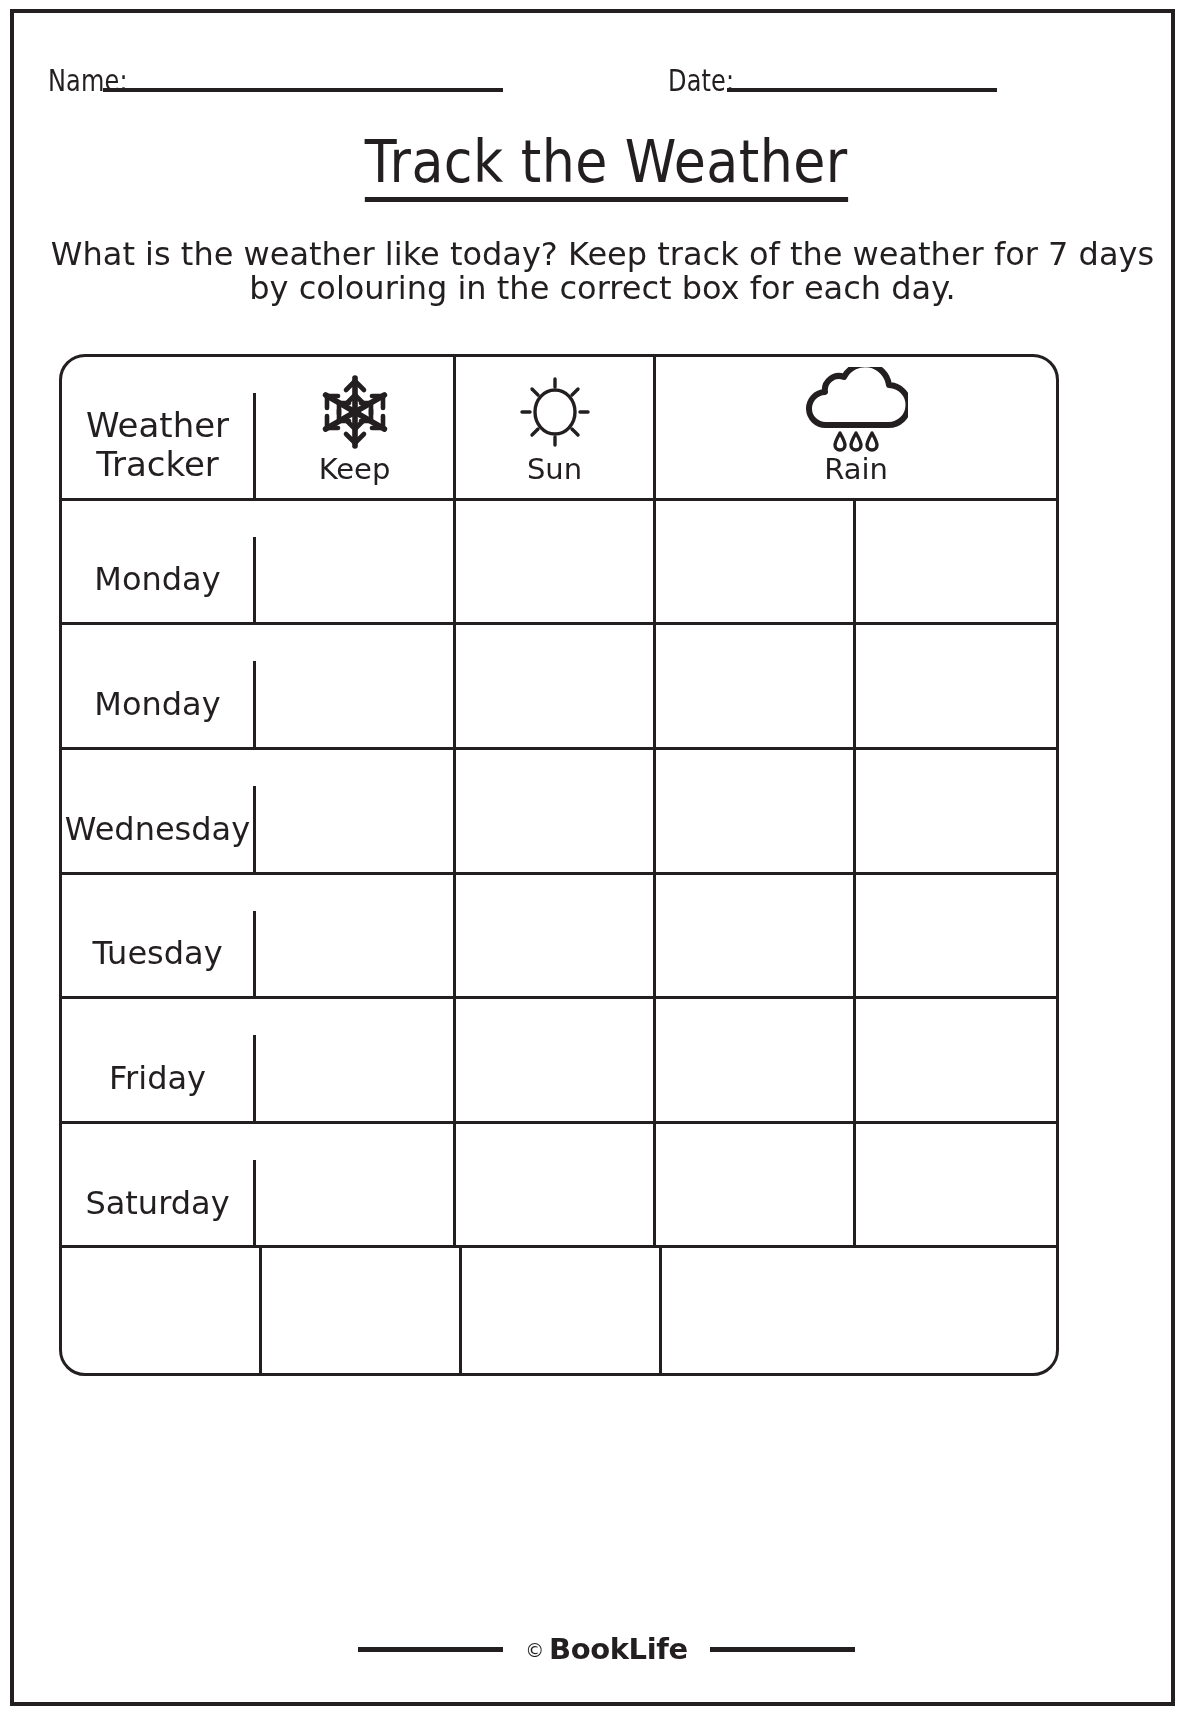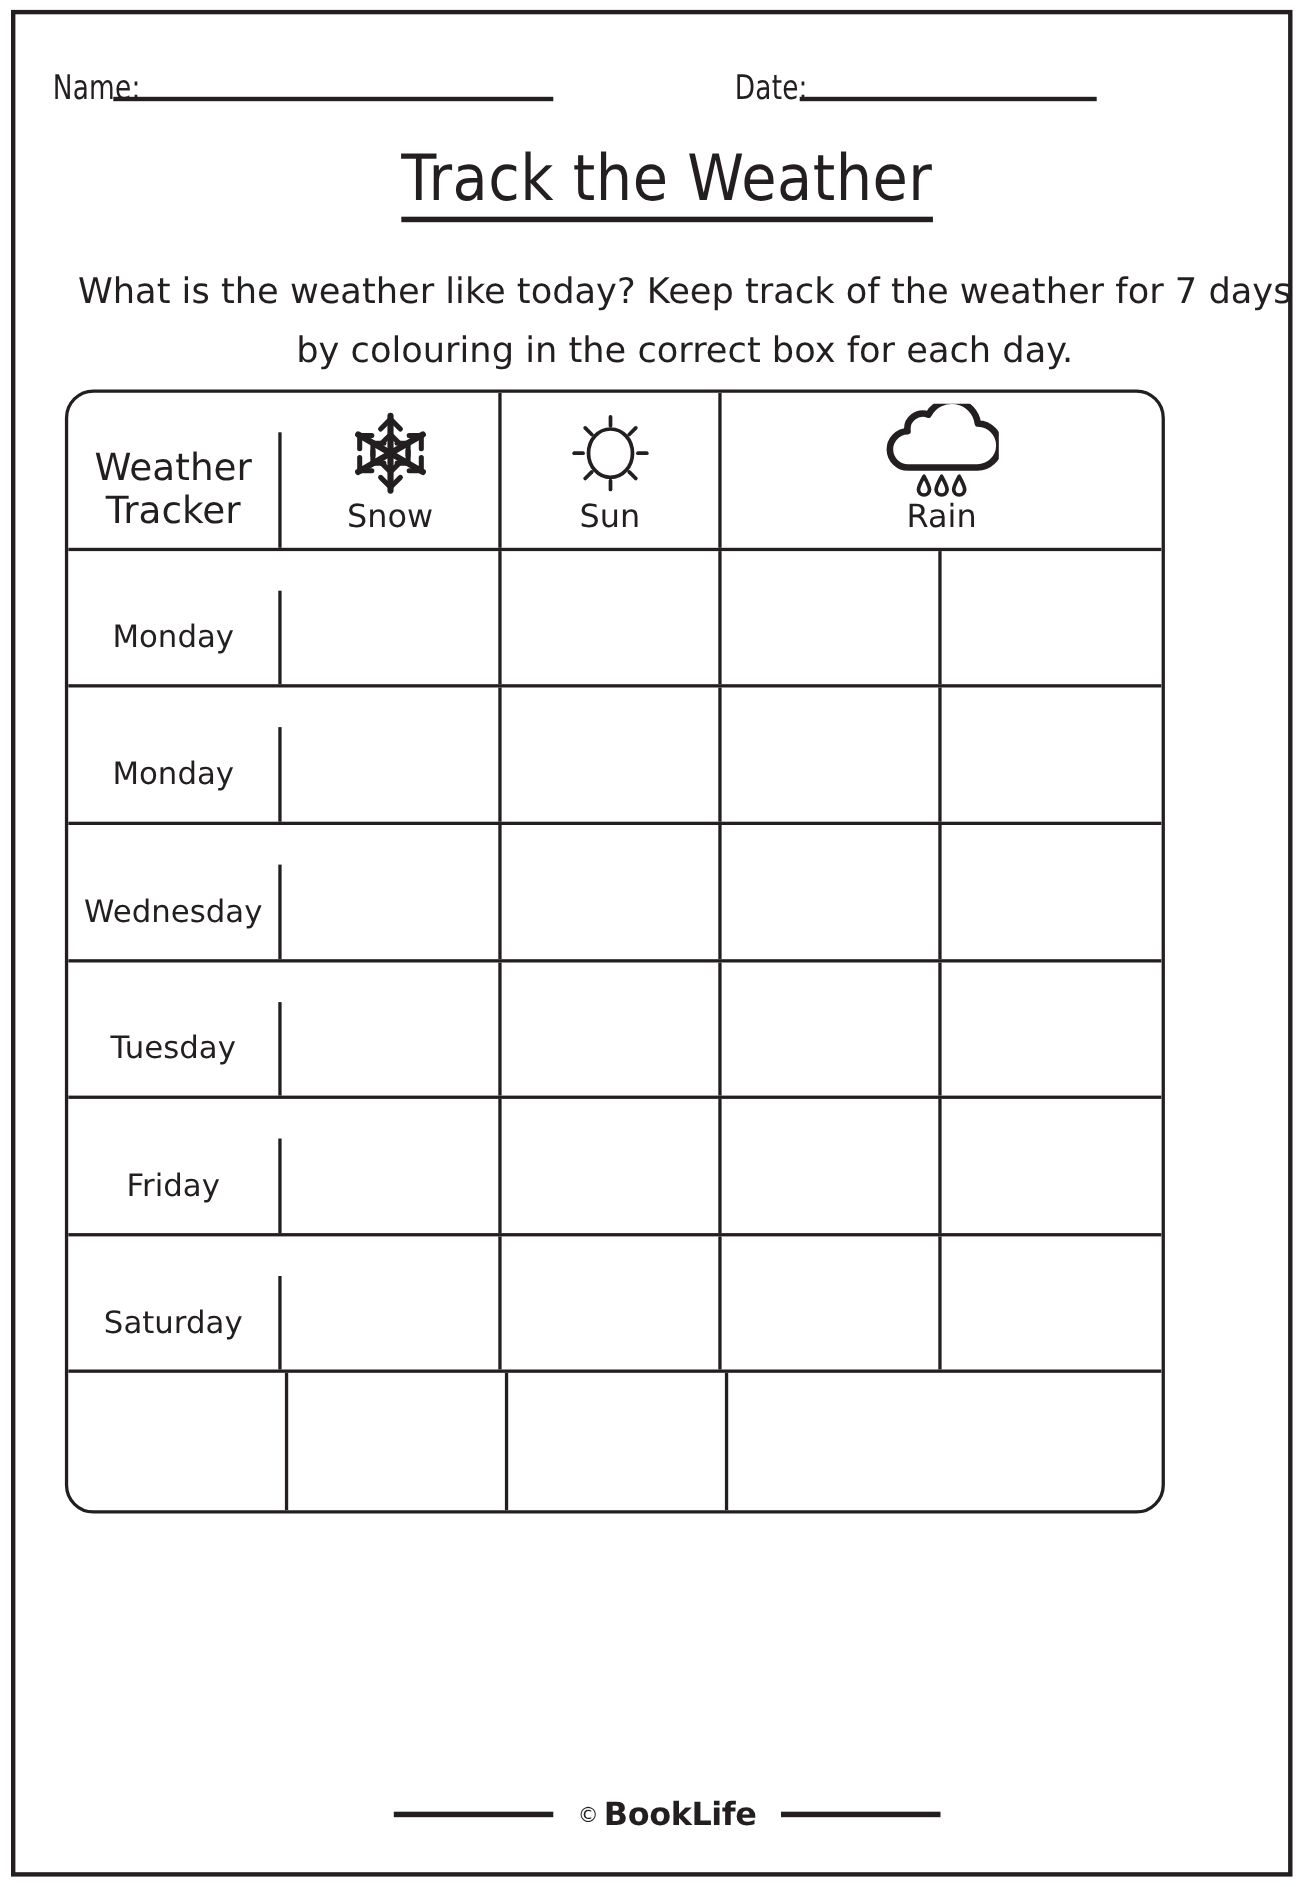--- a/index.html
+++ b/index.html
@@ -80,26 +80,26 @@
     font-weight: 400;
     letter-spacing: 0.5px;
     border-bottom: 5px solid #231f20;
     padding-bottom: 4px;
     transform: scaleX(0.90);
   }
 
   
   .instructions {
     position: absolute;
-    left: 56px;
+    left: 36px;
     top: 224px;
     width: 1105px;
     text-align: center;
     font-size: 32px;
-    line-height: 54px;
+    line-height: 34px;
     letter-spacing: 0px;
   }
   .instructions span { display: inline; transform: scaleX(0.93); }
 
   
   .tracker {
     position: absolute;
     left: 45px;
     top: 341px;
     width: 1000px;
@@ -159,21 +159,21 @@
   }
   .opt-label {
     font-size: 29px;
     line-height: 32px;
     margin-top: -2px;
   }
 
   
   .day-row { height: 125px; }
   .day-name {
-    font-size: 28px;
+    font-size: 32px;
     line-height: 36px;
     letter-spacing: 0px;
     white-space: nowrap;
   }
   .checkbox-cell { }
 
   
   .footer {
     position: absolute;
     left: 0;
@@ -272,21 +272,21 @@
                   <line x1="11" y1="56" x2="22" y2="56"></line>
                 <line x1="67" y1="24" x2="67" y2="36"></line>
                   <line x1="67" y1="24" x2="56" y2="24"></line>
                 <line x1="23" y1="49" x2="23" y2="38"></line>
                   <line x1="23" y1="49" x2="33" y2="49"></line>
                 <line x1="55" y1="31" x2="55" y2="42"></line>
                   <line x1="55" y1="31" x2="45" y2="31"></line>
               </g>
             </svg>
           </div>
-          <div class="opt-label">Snow</div>
+          <div class="opt-label">Keep</div>
         </div>
 
         <div class="tcell col-opt opt-head">
           <div class="opt-icon">
             <svg width="84" height="84" viewBox="0 0 84 84" aria-hidden="true">
               <ellipse cx="42" cy="42" rx="20" ry="22" fill="none" stroke="#231f20" stroke-width="3.4"></ellipse>
               <g stroke="#231f20" stroke-width="3.4" stroke-linecap="round" fill="none">
                 <line x1="42" y1="9" x2="42" y2="17"></line>
                 <line x1="42" y1="67" x2="42" y2="75"></line>
                 <line x1="9" y1="42" x2="17" y2="42"></line>

